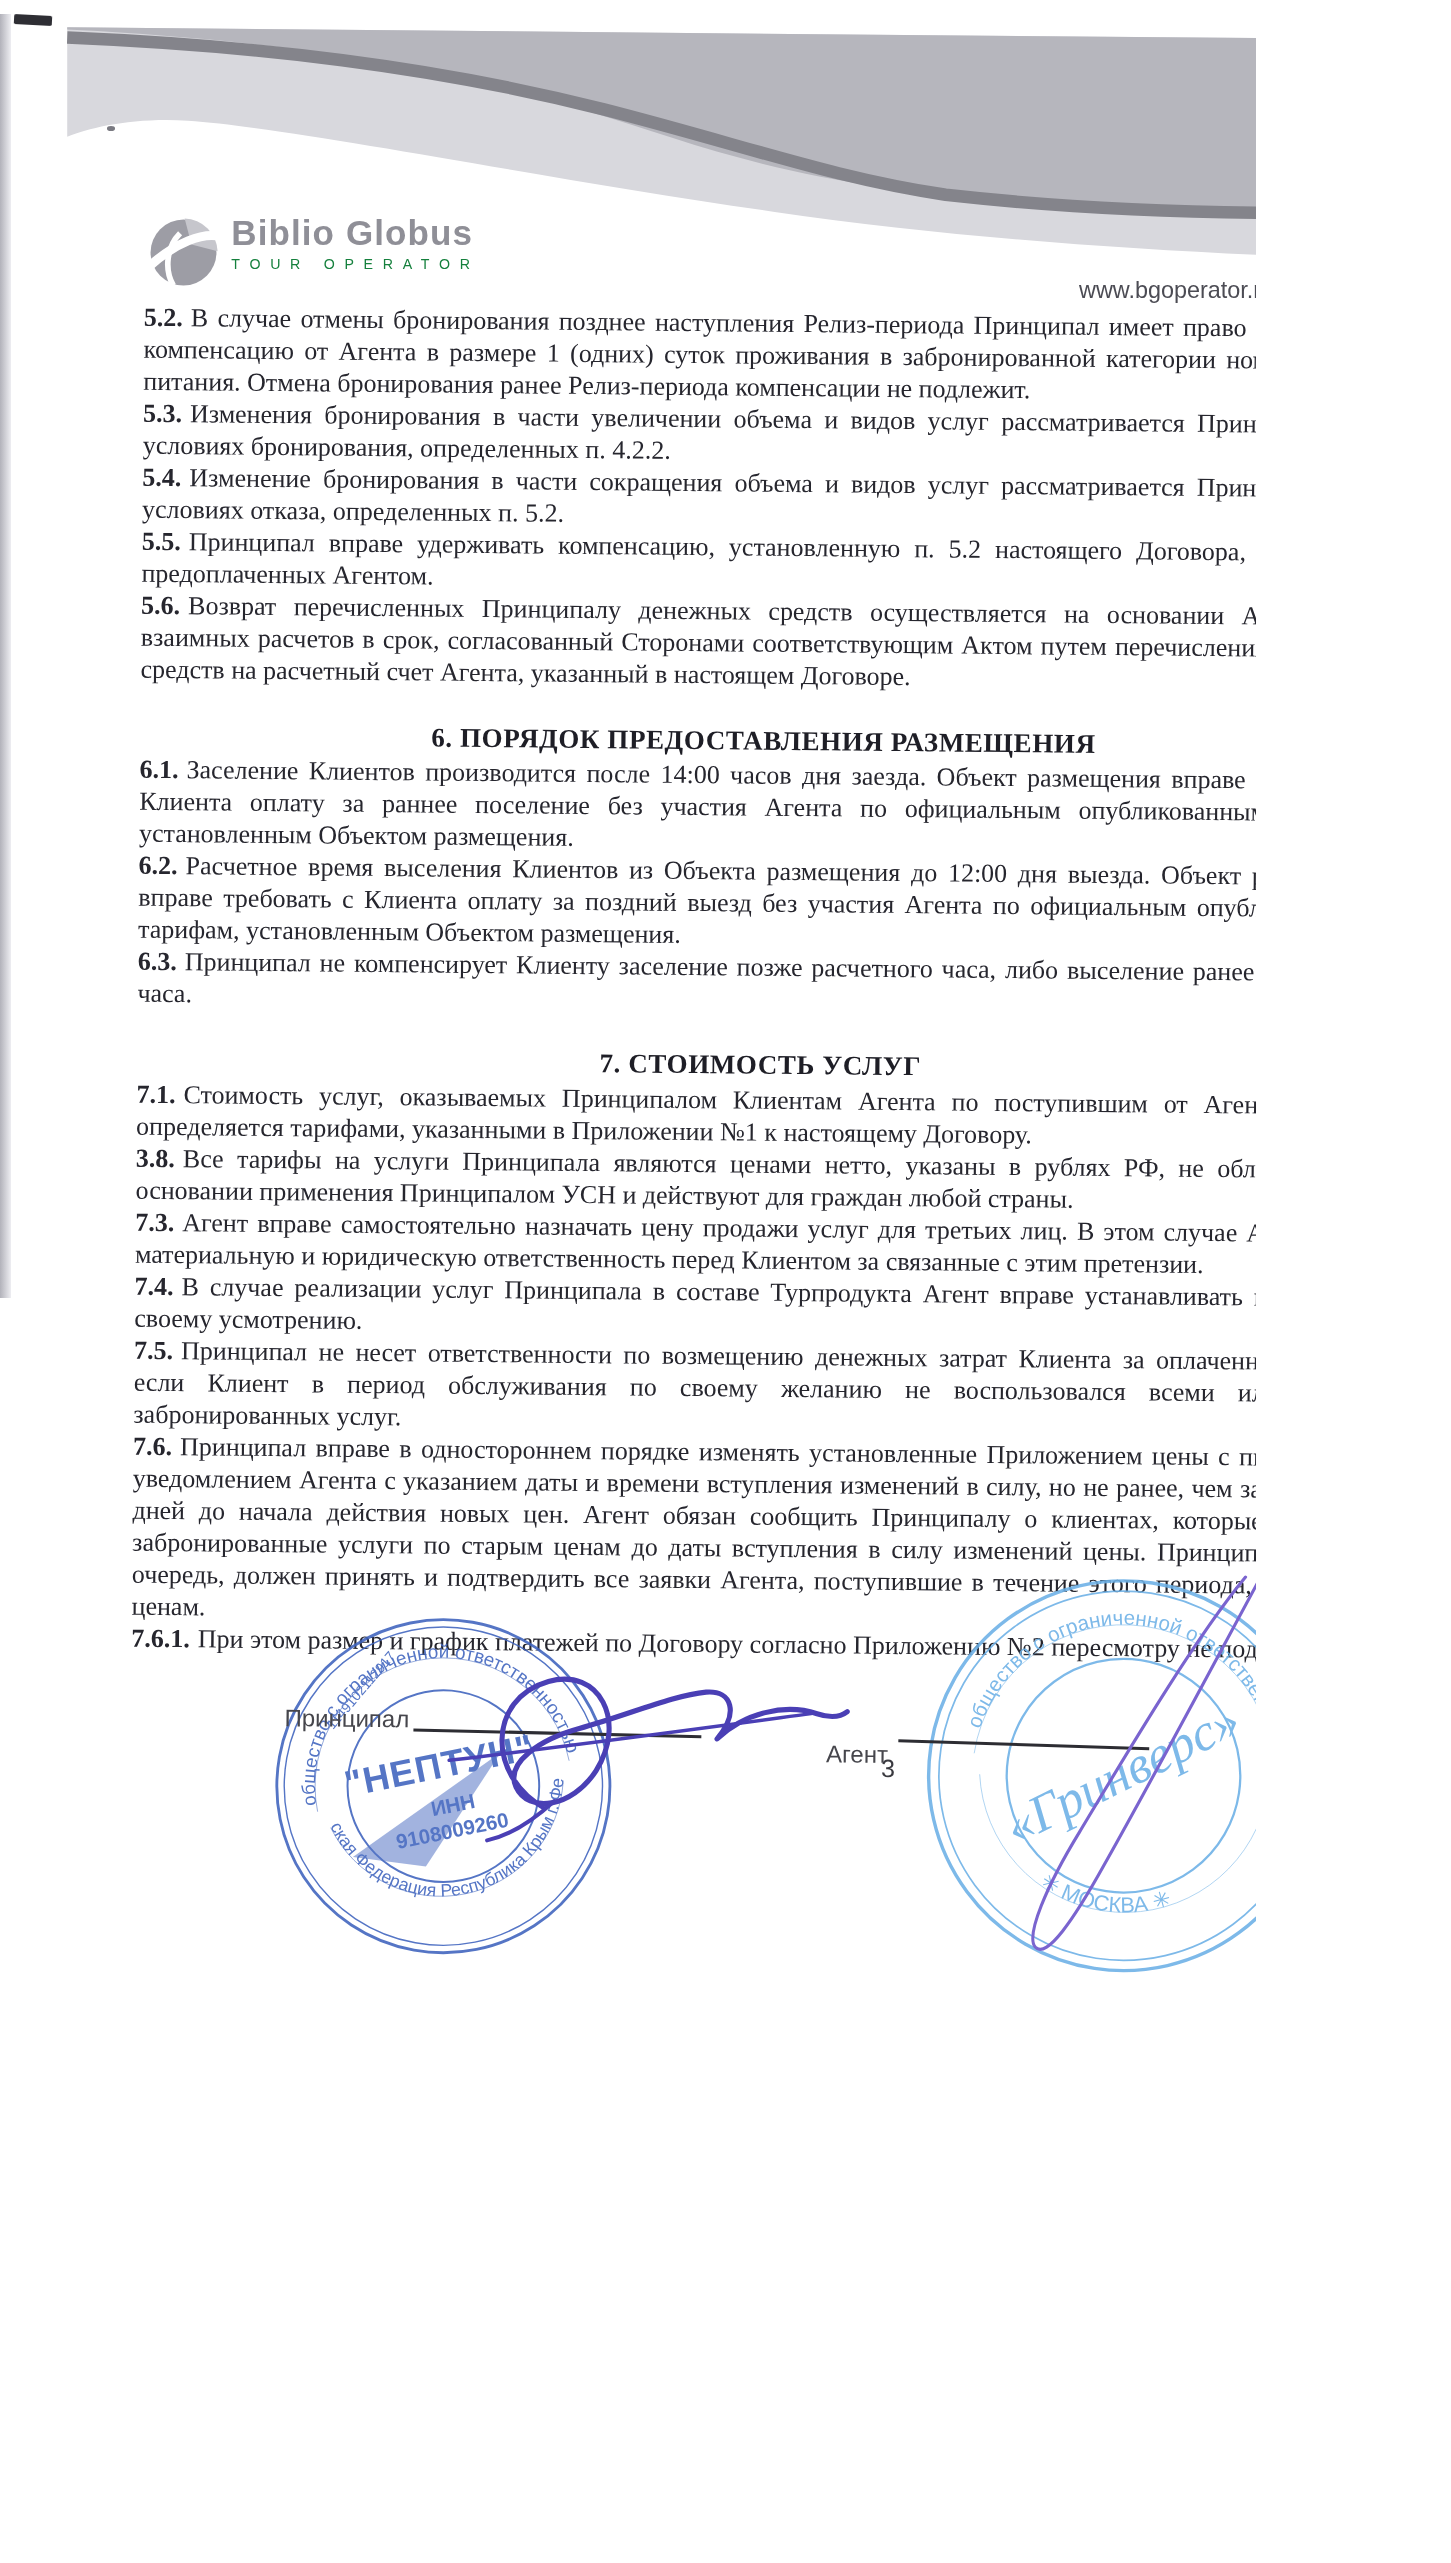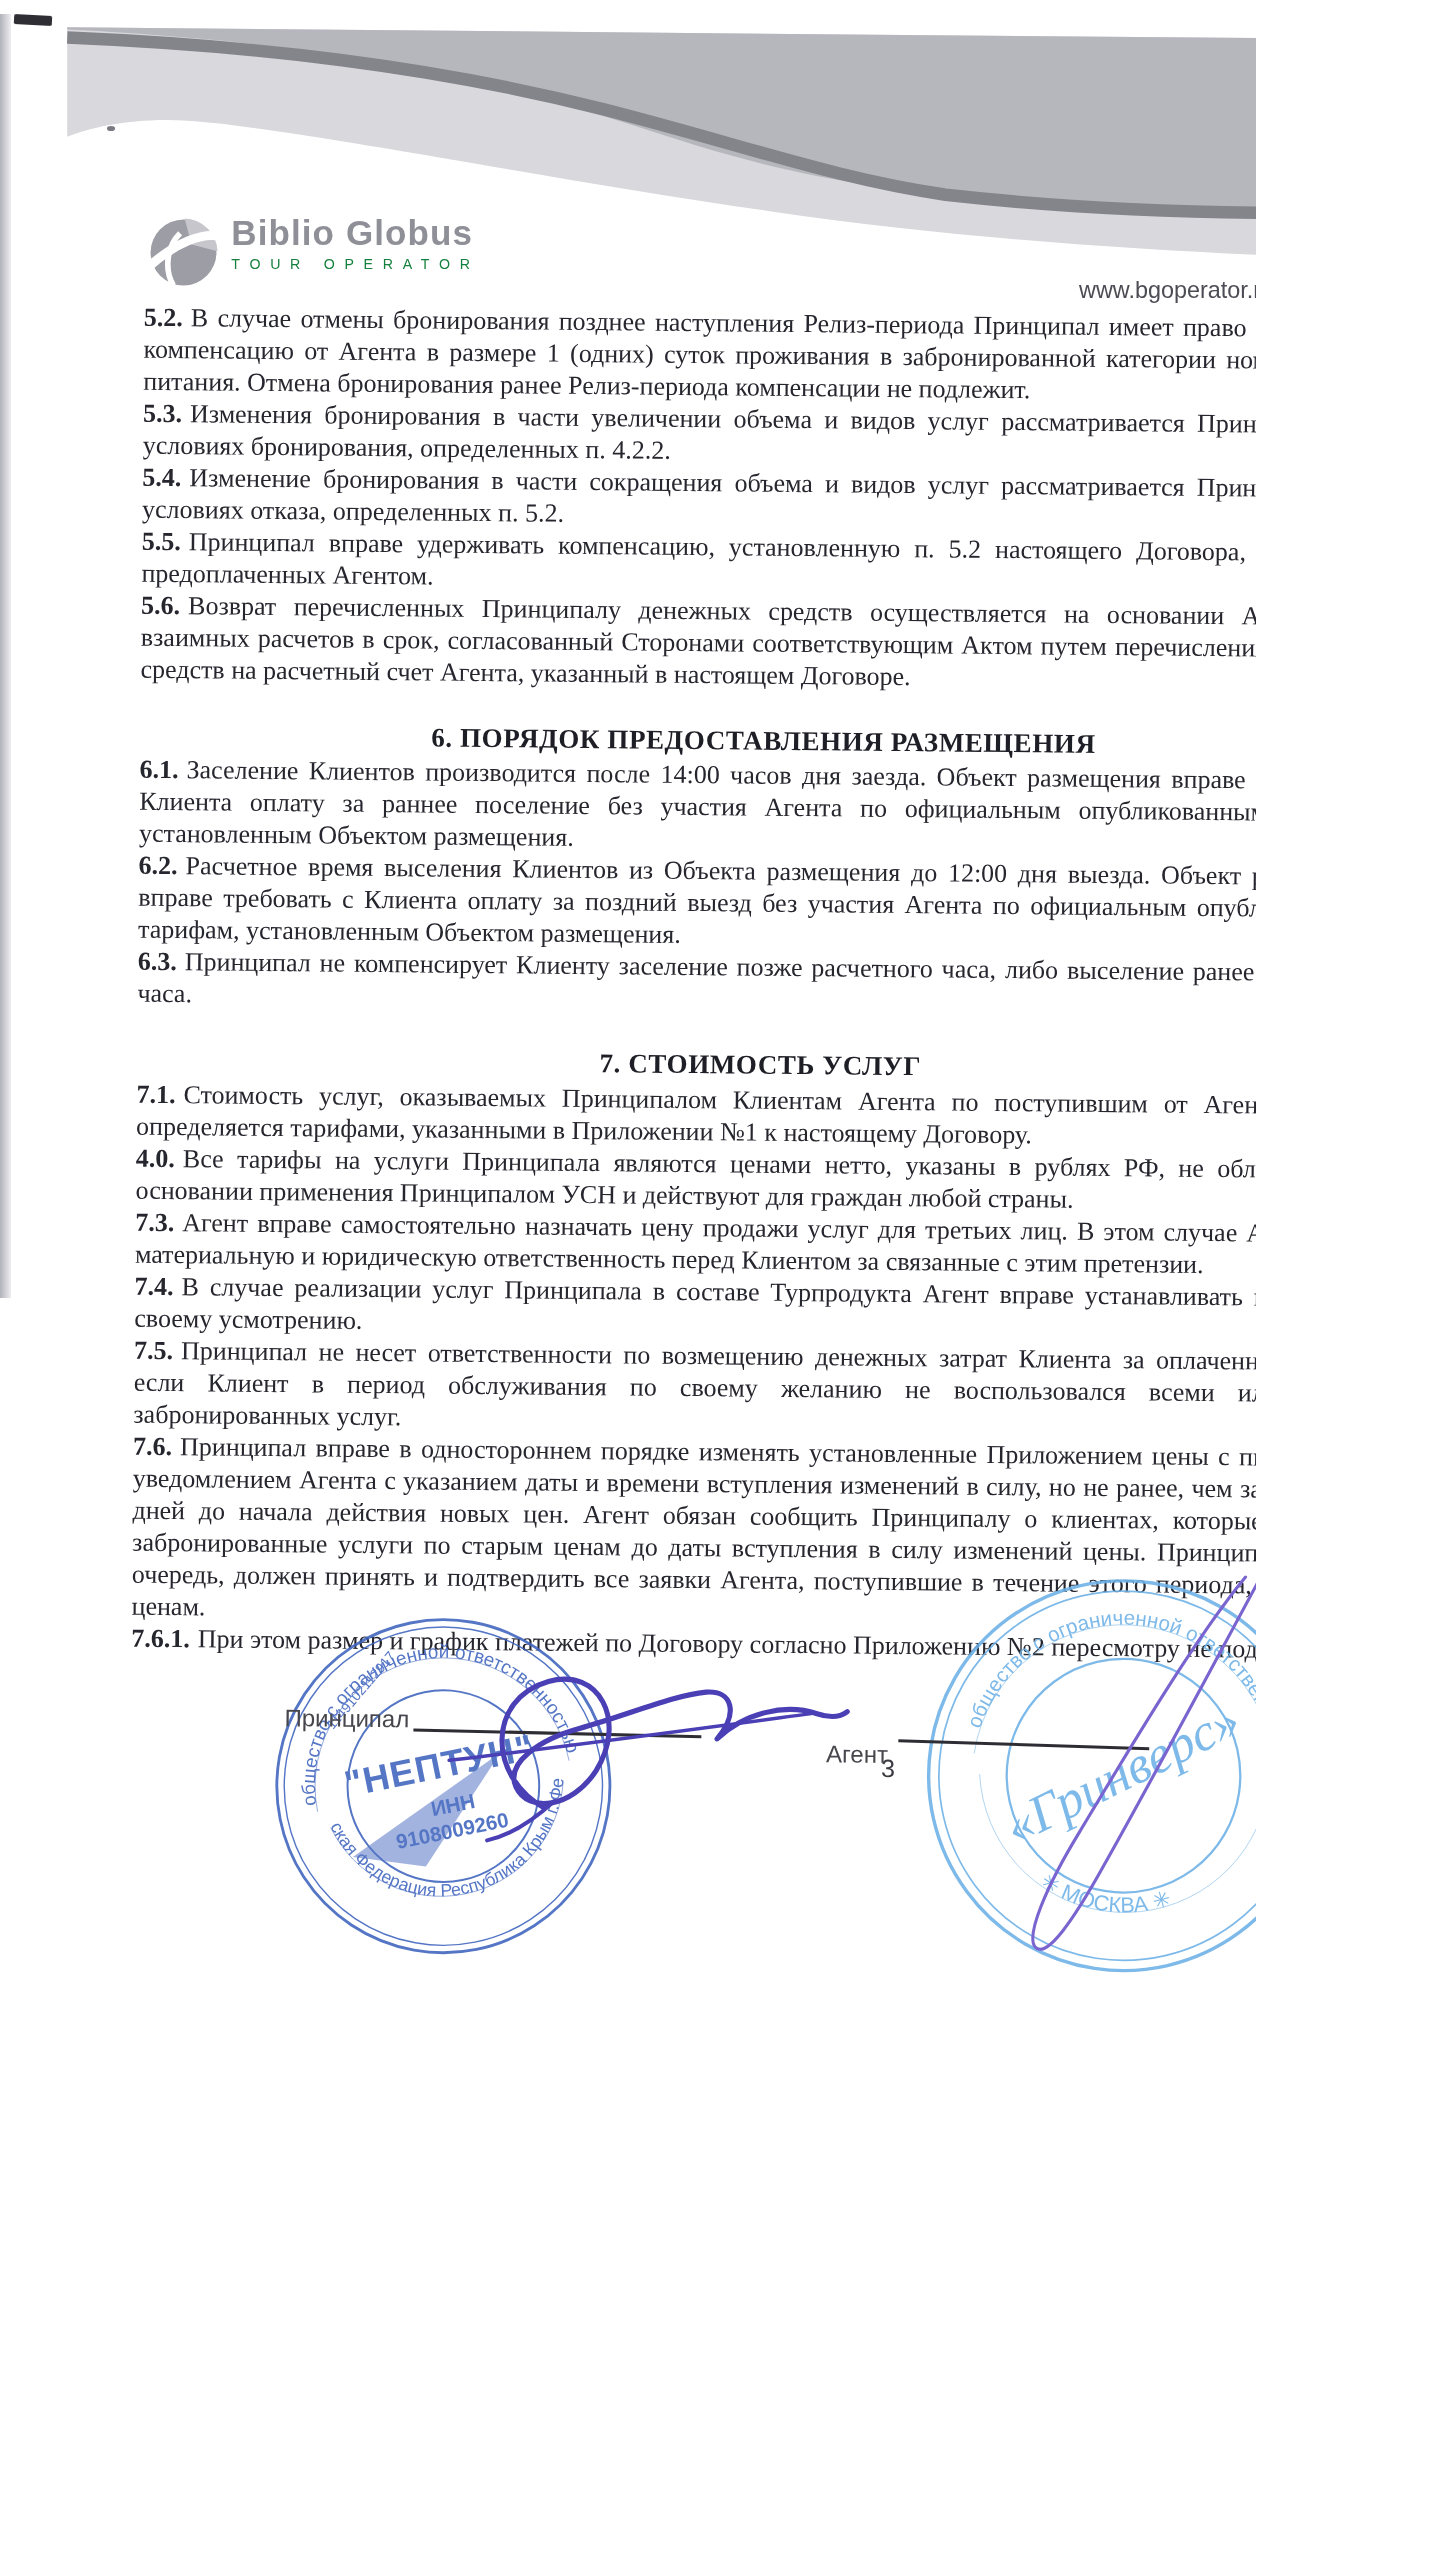--- a/index.html
+++ b/index.html
@@ -87,21 +87,21 @@
 
       <h2 class="sec-head">6. ПОРЯДОК ПРЕДОСТАВЛЕНИЯ РАЗМЕЩЕНИЯ</h2>
 
       <p class="para"><b>6.1.</b><span>Заселение Клиентов производится после 14:00 часов дня заезда. Объект размещения вправе требовать с Клиента оплату за раннее поселение без участия Агента по официальным опубликованным тарифам, установленным Объектом размещения.</span></p>
       <p class="para"><b>6.2.</b><span>Расчетное время выселения Клиентов из Объекта размещения до 12:00 дня выезда. Объект размещения вправе требовать с Клиента оплату за поздний выезд без участия Агента по официальным опубликованным тарифам, установленным Объектом размещения.</span></p>
       <p class="para"><b>6.3.</b><span>Принципал не компенсирует Клиенту заселение позже расчетного часа, либо выселение ранее расчетного часа.</span></p>
 
       <h2 class="sec-head">7. СТОИМОСТЬ УСЛУГ</h2>
 
       <p class="para"><b>7.1.</b><span>Стоимость услуг, оказываемых Принципалом Клиентам Агента по поступившим от Агента заявкам определяется тарифами, указанными в Приложении №1 к настоящему Договору.</span></p>
-      <p class="para"><b>4.0.</b><span>Все тарифы на услуги Принципала являются ценами нетто, указаны в рублях РФ, не облагаются на основании применения Принципалом УСН и действуют для граждан любой страны.</span></p>
+      <p class="para"><b>3.8.</b><span>Все тарифы на услуги Принципала являются ценами нетто, указаны в рублях РФ, не облагаются на основании применения Принципалом УСН и действуют для граждан любой страны.</span></p>
       <p class="para"><b>7.3.</b><span>Агент вправе самостоятельно назначать цену продажи услуг для третьих лиц. В этом случае Агент несет материальную и юридическую ответственность перед Клиентом за связанные с этим претензии.</span></p>
       <p class="para"><b>7.4.</b><span>В случае реализации услуг Принципала в составе Турпродукта Агент вправе устанавливать наценку по своему усмотрению.</span></p>
       <p class="para"><b>7.5.</b><span>Принципал не несет ответственности по возмещению денежных затрат Клиента за оплаченные услуги, если Клиент в период обслуживания по своему желанию не воспользовался всеми или частью забронированных услуг.</span></p>
       <p class="para"><b>7.6.</b><span>Принципал вправе в одностороннем порядке изменять установленные Приложением цены с письменным уведомлением Агента с указанием даты и времени вступления изменений в силу, но не ранее, чем за 5 рабочих дней до начала действия новых цен. Агент обязан сообщить Принципалу о клиентах, которые оплатили забронированные услуги по старым ценам до даты вступления в силу изменений цены. Принципал, в свою очередь, должен принять и подтвердить все заявки Агента, поступившие в течение этого периода, по старым ценам.</span></p>
       <p class="para"><b>7.6.1.</b><span>При этом размер и график платежей по Договору согласно Приложению №2 пересмотру не подлежат.</span></p>
 
       <div class="footer">
 
         <svg class="stamp" style="left:131px;top:-54px;font-size:45px" width="365" height="365" viewBox="0 0 640 640">
           <g transform="rotate(-12 320 320)" fill="none" stroke="#3e63be">

